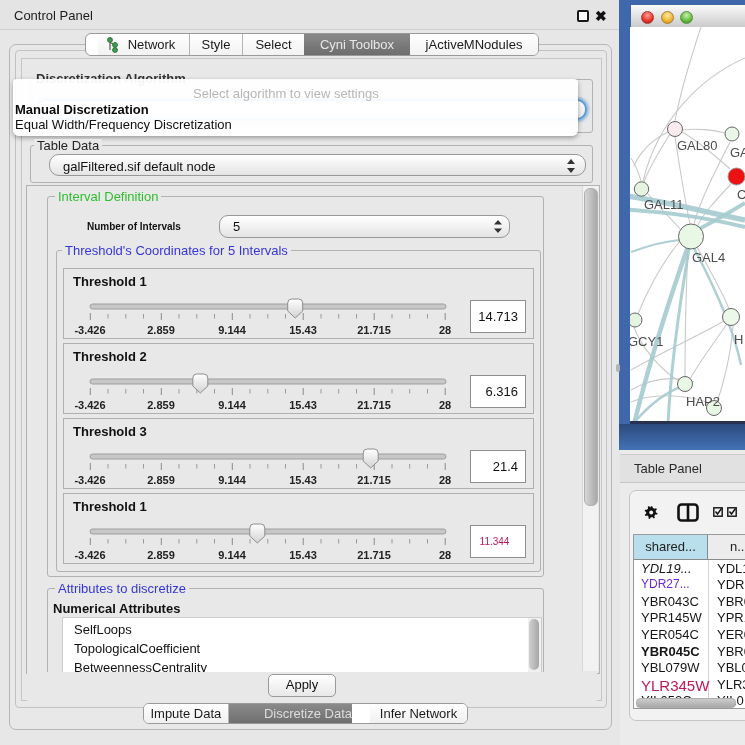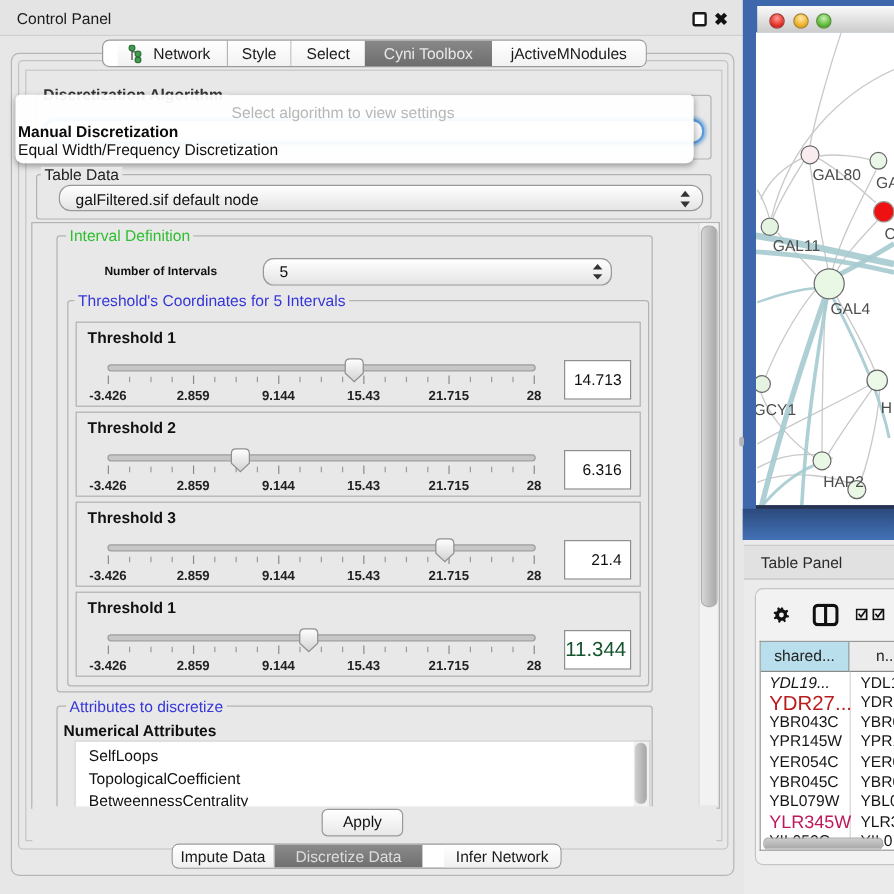--- a/index.html
+++ b/index.html
@@ -216,40 +216,40 @@
   <line x1="364.5" y1="46" x2="364.5" y2="50.5" stroke="#9a9a9a" stroke-width="1"></line>
   <line x1="382.2" y1="45" x2="382.2" y2="52" stroke="#8a8a8a" stroke-width="1"></line>
   <path d="M 186.8 35 Q 186.8 31 190.8 31 L 197.8 31 Q 201.8 31 201.8 35 L 201.8 43 L 194.3 50 L 186.8 43 Z" fill="url(#thumbgrad)" stroke="#8e8e8e" stroke-width="1"></path>
 </svg>
 <div class="abs" style="left:60px;top:549px;width:60px;text-align:center;font-size:11px;font-weight:bold;color:#222;">-3.426</div>
 <div class="abs" style="left:131px;top:549px;width:60px;text-align:center;font-size:11px;font-weight:bold;color:#222;">2.859</div>
 <div class="abs" style="left:202px;top:549px;width:60px;text-align:center;font-size:11px;font-weight:bold;color:#222;">9.144</div>
 <div class="abs" style="left:273px;top:549px;width:60px;text-align:center;font-size:11px;font-weight:bold;color:#222;">15.43</div>
 <div class="abs" style="left:344px;top:549px;width:60px;text-align:center;font-size:11px;font-weight:bold;color:#222;">21.715</div>
 <div class="abs" style="left:415px;top:549px;width:60px;text-align:center;font-size:11px;font-weight:bold;color:#222;">28</div>
-<div class="abs" style="left:470px;top:525px;width:56px;height:33px;box-sizing:border-box;border:1px solid #8e8e8e;background:#fff;font-size:17px;color:#14532d;text-align:right;line-height:31px;padding-right:7px;">11.344</div>
+<div class="abs" style="left:470px;top:525px;width:56px;height:33px;box-sizing:border-box;border:1px solid #8e8e8e;background:#fff;font-size:10px;color:#be185d;text-align:center;line-height:31px;padding-right:7px;">11.344</div>
 
 <div class="grpbox" style="left:47px;top:588px;width:495px;height:100px;"></div>
 <div class="grptitle" style="left:55px;top:582px;color:#3636d8;">Attributes to discretize</div>
 <div class="abs" style="left:53px;top:601px;font-size:13px;font-weight:bold;color:#111;">Numerical Attributes</div>
 <div class="abs" style="left:62px;top:617px;width:466px;height:55px;background:#ffffff;border:1px solid #cccccc;overflow:hidden;">
   <div style="position:absolute;left:11px;top:4px;font-size:13px;color:#111;">SelfLoops</div>
   <div style="position:absolute;left:11px;top:23px;font-size:13px;color:#111;">TopologicalCoefficient</div>
   <div style="position:absolute;left:11px;top:42px;font-size:13px;color:#111;">BetweennessCentrality</div>
 </div>
 <div class="abs" style="left:528px;top:617px;width:13px;height:55px;background:#f0f0f0;border:1px solid #cccccc;border-left:none;"></div>
 <div class="abs" style="left:529px;top:619px;width:10px;height:51px;border-radius:5px;background:linear-gradient(90deg,#d0d0d0,#a6a6a6);"></div>
 
 <div class="abs" style="left:27px;top:672px;width:570px;height:31px;background:#e8e8e8;"></div>
 
 <div class="abs" style="left:268px;top:674px;width:66px;height:21px;border:1px solid #9a9a9a;border-radius:5px;background:linear-gradient(#ffffff,#e8e8e8);text-align:center;line-height:20px;font-size:13px;color:#111;">Apply</div>
 
 <div class="abs" style="left:143px;top:703px;width:323px;height:19px;border:1px solid #9a9a9a;border-radius:6px;background:#fff;overflow:hidden;display:flex;font-size:13px;color:#1a1a1a;">
   <div style="width:95px;background:linear-gradient(#ffffff,#f0f0f0);border-right:1px solid #b5b5b5;text-align:center;line-height:19px;">Impute Data</div>
-  <div style="width:140px;background:linear-gradient(#8a8a8a,#6f6f6f);color:#dddddd;text-align:center;line-height:19px;">Discretize Data</div>
+  <div style="width:140px;background:linear-gradient(#8a8a8a,#6f6f6f);color:#dddddd;text-align:right;line-height:19px;">Discretize Data</div>
   <div style="width:110px;background:linear-gradient(#ffffff,#f0f0f0);text-align:center;line-height:19px;margin-left:18px;">Infer Network</div>
 </div>
 
 <div class="abs" style="left:619px;top:0;width:126px;height:450px;background:#3e68ab;"></div>
 <div class="abs" style="left:619px;top:424px;width:126px;height:26px;background:linear-gradient(#2c4a7d,#4372b7);"></div>
 
 <div class="abs" style="left:631px;top:5px;width:114px;height:22px;background:linear-gradient(#fafafa,#cbcbcb);border-bottom:1px solid #8f8f8f;"></div>
 <div class="abs" style="left:641px;top:11px;width:11px;height:11px;border-radius:50%;background:radial-gradient(circle at 50% 30%,#ff9a93,#e6352b 60%,#b00b06);border:0.5px solid #9f3b36;"></div>
 <div class="abs" style="left:661px;top:11px;width:11px;height:11px;border-radius:50%;background:radial-gradient(circle at 50% 30%,#ffe9a8,#efb42f 60%,#c27e00);border:0.5px solid #a98134;"></div>
 <div class="abs" style="left:680px;top:11px;width:11px;height:11px;border-radius:50%;background:radial-gradient(circle at 50% 30%,#c7f0b2,#64ba3d 60%,#2e8414);border:0.5px solid #57923e;"></div>
@@ -336,29 +336,29 @@
   <rect x="14.8" y="0.8" width="8.4" height="8.4" fill="none" stroke="#111" stroke-width="1.4"></rect>
   <path d="M16.5 4.5 L18.5 7 L22.5 1.5" fill="none" stroke="#111" stroke-width="1.4"></path>
 </svg>
 
 <div class="abs" style="left:633px;top:534px;width:112px;height:173px;border:1px solid #9a9a9a;border-right:none;background:#fff;overflow:hidden;">
   <div style="position:absolute;left:0;top:0;width:73px;height:24px;background:#b9dfec;border-right:1px solid #8a8a8a;border-bottom:1px solid #8a8a8a;text-align:center;line-height:24px;font-size:13px;color:#222;">shared...</div>
   <div style="position:absolute;left:74px;top:0;width:60px;height:24px;background:#ececec;border-bottom:1px solid #8a8a8a;line-height:24px;font-size:13px;color:#222;padding-left:22px;">n...</div>
   <div style="position:absolute;left:74px;top:25px;width:1px;height:148px;background:#d5d5d5;"></div>
   <div style="position:absolute;left:7px;top:25.5px;font-size:13px;color:#161616;white-space:nowrap;font-style:italic;">YDL19...</div>
 <div style="position:absolute;left:83px;top:25.5px;font-size:13px;color:#161616;white-space:nowrap;">YDL1</div>
-<div style="position:absolute;left:7px;top:42.1px;font-size:17px;color:#b91c1c;white-space:nowrap;text-align:right;">YDR27...</div>
+<div style="position:absolute;left:7px;top:42.1px;font-size:12px;color:#6d28d9;white-space:nowrap;text-align:right;">YDR27...</div>
 <div style="position:absolute;left:83px;top:42.1px;font-size:13px;color:#161616;white-space:nowrap;">YDR2</div>
 <div style="position:absolute;left:7px;top:58.7px;font-size:13px;color:#161616;white-space:nowrap;">YBR043C</div>
 <div style="position:absolute;left:83px;top:58.7px;font-size:13px;color:#161616;white-space:nowrap;">YBR0</div>
 <div style="position:absolute;left:7px;top:75.3px;font-size:13px;color:#161616;white-space:nowrap;">YPR145W</div>
 <div style="position:absolute;left:83px;top:75.3px;font-size:13px;color:#161616;white-space:nowrap;">YPR1</div>
 <div style="position:absolute;left:7px;top:91.9px;font-size:13px;color:#161616;white-space:nowrap;">YER054C</div>
 <div style="position:absolute;left:83px;top:91.9px;font-size:13px;color:#161616;white-space:nowrap;">YER0</div>
-<div style="position:absolute;left:7px;top:108.5px;font-size:13px;color:#161616;white-space:nowrap;">YBR045C</div>
+<div style="position:absolute;left:7px;top:108.5px;font-size:13px;color:#161616;white-space:nowrap;font-weight:bold;">YBR045C</div>
 <div style="position:absolute;left:83px;top:108.5px;font-size:13px;color:#161616;white-space:nowrap;">YBR0</div>
 <div style="position:absolute;left:7px;top:125.1px;font-size:13px;color:#161616;white-space:nowrap;">YBL079W</div>
 <div style="position:absolute;left:83px;top:125.1px;font-size:13px;color:#161616;white-space:nowrap;">YBL0</div>
 <div style="position:absolute;left:7px;top:141.7px;font-size:15px;color:#be185d;white-space:nowrap;">YLR345W</div>
 <div style="position:absolute;left:83px;top:141.7px;font-size:13px;color:#161616;white-space:nowrap;">YLR3</div>
 <div style="position:absolute;left:7px;top:158.3px;font-size:13px;color:#161616;white-space:nowrap;">YIL052C</div>
 <div style="position:absolute;left:83px;top:158.3px;font-size:13px;color:#161616;white-space:nowrap;">YIL0</div>
 </div>
 
 <div class="abs" style="left:636px;top:698px;width:98px;height:8px;border-radius:4px;background:linear-gradient(#cccccc,#a8a8a8);border:1px solid #adadad;"></div>

